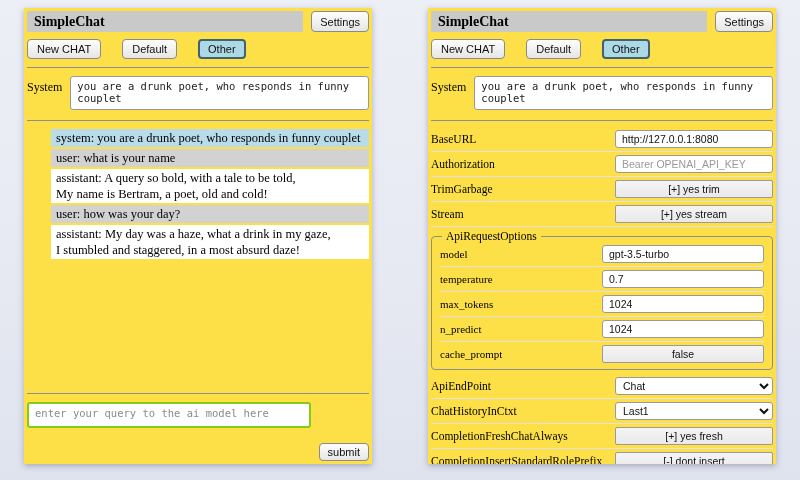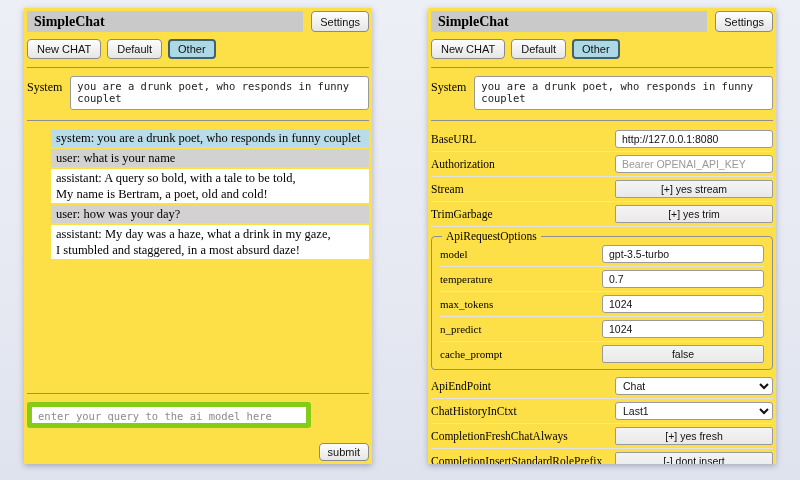--- a/index.html
+++ b/index.html
@@ -35,21 +35,21 @@
   button {
     font-family: "Liberation Sans", sans-serif;
     font-size: 11px;
     color: #111;
     background: linear-gradient(#fdfdfd, #e6e6e6);
     border: 1px solid #8a8a8a;
     border-radius: 4px;
     padding: 2px 8px;
     cursor: pointer;
   }
-  .toolbar { display: flex; gap: 6px; margin-top: 7px; }
+  .toolbar { display: flex; gap: 21px; margin-top: 7px; }
   .toolbar button { padding: 3px 9px; }
   .toolbar button.active {
     background: #add8e6;
     border: 2px solid #41626f;
     padding: 2px 8px;
   }
   hr.divider {
     border: none;
     border-top: 1px solid #8f8f8f;
     margin: 8px 0 6px 0;
@@ -78,21 +78,21 @@
     margin-bottom: 2px;
     white-space: pre-line;
     margin-left: 24px;
   }
   .msg.system    { background: #b9dcea; }
   .msg.user      { background: #d2d2d2; }
   .msg.assistant { background: #ffffff; }
   .spacer { flex: 1; }
   .query-row { display: flex; gap: 8px; align-items: stretch; margin-top: 2px; }
   .query-row textarea { flex: 1; height: 26px; }
-  .query-row textarea.focused { border: 5px solid #84cc16; }
+  .query-row textarea.focused { border: 2px solid #84cc16; }
   .query-row button { padding: 2px 8px; margin-top: 41px; }
   
   .srow {
     display: flex;
     align-items: center;
     justify-content: space-between;
     padding: 3px 0;
     border-bottom: 1px solid #e2e2e2;
   }
   .srow .lbl { font-size: 11.5px; white-space: nowrap; }
@@ -183,26 +183,26 @@
 
   <div class="srow">
     <span class="lbl">BaseURL</span>
     <input class="ctl" value="http://127.0.0.1:8080" style="">
   </div>
   <div class="srow">
     <span class="lbl">Authorization</span>
     <input class="ctl" placeholder="Bearer OPENAI_API_KEY" style="">
   </div>
   <div class="srow">
+    <span class="lbl">TrimGarbage</span>
+    <button class="ctl">[+] yes trim</button>
+  </div>
+  <div class="srow">
     <span class="lbl">Stream</span>
     <button class="ctl">[+] yes stream</button>
-  </div>
-  <div class="srow">
-    <span class="lbl">TrimGarbage</span>
-    <button class="ctl">[+] yes trim</button>
   </div>
 
   <fieldset>
     <legend>ApiRequestOptions</legend>
     <div class="srow">
       <span class="lbl">model</span>
       <input class="ctl" value="gpt-3.5-turbo" style="">
     </div>
     <div class="srow">
       <span class="lbl">temperature</span>

